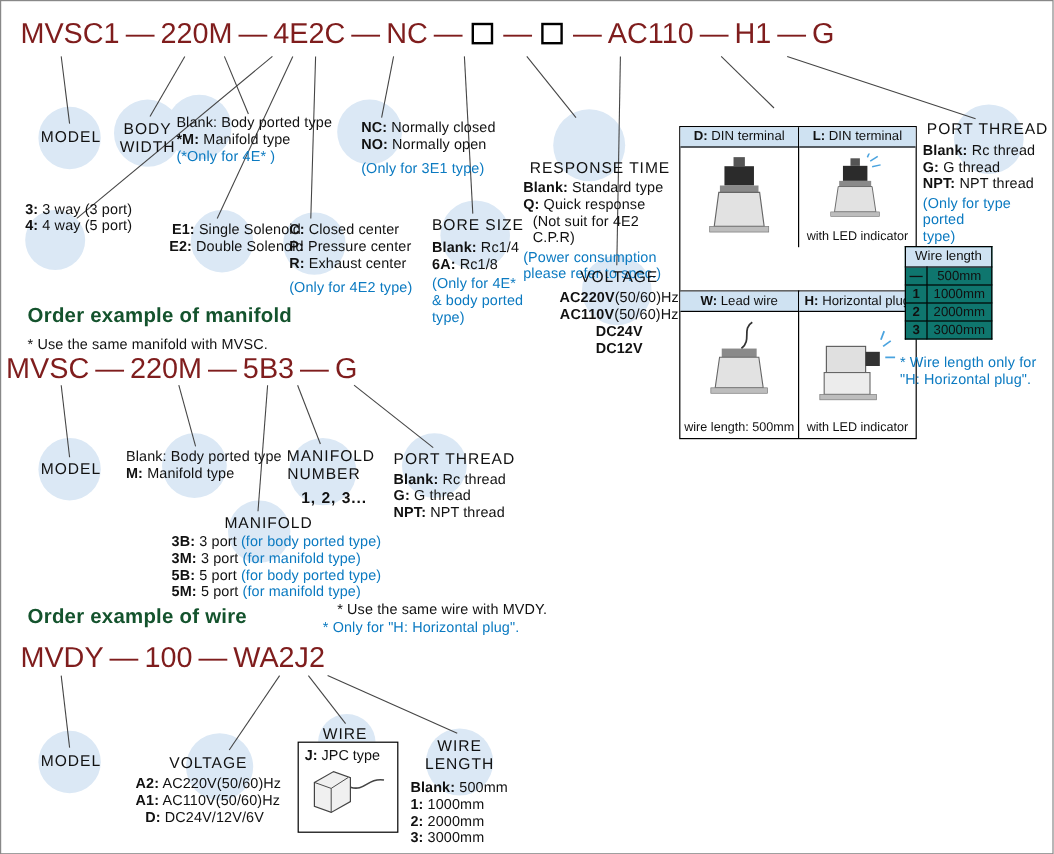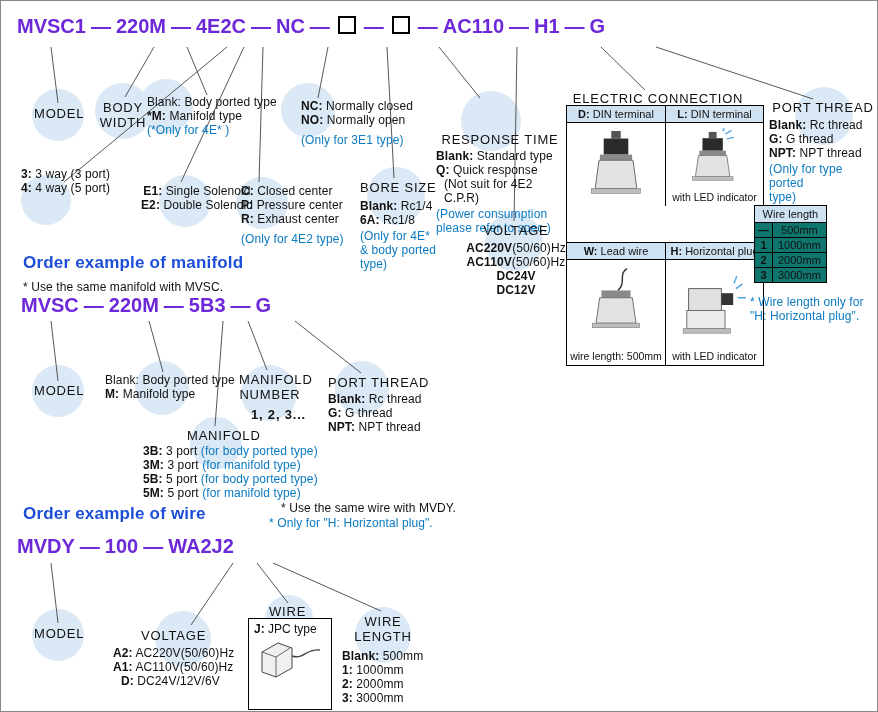--- a/index.html
+++ b/index.html
@@ -2,49 +2,49 @@
 <html><head>
 <meta charset="utf-8">
 <style>
   * { margin:0; padding:0; box-sizing:border-box; }
   body { background:#fff; font-family:"Liberation Sans", sans-serif; color:#111; }
   .page { position:relative; width:878px; height:712px; background:#fff; border:1px solid #888; overflow:hidden; }
   .abs { position:absolute; z-index:2; }
   .bubble { position:absolute; z-index:0; border-radius:50%; background:#dbe8f5; }
   svg.lines { position:absolute; left:0; top:0; z-index:1; }
   svg.lines line { stroke:#444; stroke-width:0.9; }
-  .code { font-size:20px; font-weight:bold; white-space:nowrap; color:#6d28d9; z-index:3; }
+  .code { font-size:24px; font-weight:normal; white-space:nowrap; color:#7f1d1d; z-index:3; }
   .code .dash { margin:0 5px; }
   .sq { display:inline-block; width:18px; height:18px; border:2.5px solid #000; margin:0 3px; vertical-align:-1px; }
   .t13 { font-size:13px; letter-spacing:0.8px; line-height:15px; }
   .t12 { font-size:12px; line-height:14px; letter-spacing:0.1px; }
   .ctr { text-align:center; }
   .blue { color:#0b7ac1; }
   .mt6 { margin-top:6px; }
   .mt2 { margin-top:2px; }
   .ind { margin-left:8px; }
-  .heading { font-size:17px; font-weight:bold; color:#1d4ed8; letter-spacing:0.2px; }
+  .heading { font-size:17px; font-weight:bold; color:#14532d; letter-spacing:0.2px; }
   b { font-weight:bold; }
   
   .ec-box { position:absolute; z-index:2; left:565px; top:104px; width:198px; border:1px solid #000; display:grid; grid-template-columns:1fr 1fr; background:#fff; }
   .ec-cell { display:flex; flex-direction:column; }
   .ec-cell.c2 { border-left:1px solid #000; }
   .ec-cell.r2 { border-top:1px solid #000;margin-top:36px; }
   .ec-cell.r1 { height:100px; }
   .ec-cell.r2 { height:123px; }
   .ec-head { background:#cfe2f2; border-bottom:1px solid #000; font-size:11px; text-align:center; padding:2px 0; }
   .ec-img { flex:1; display:flex; align-items:center; justify-content:center; overflow:hidden; }
   .ec-cap { font-size:10.5px; text-align:center; padding:0 0 3px; }
   
   .wl-table { position:absolute; z-index:2; left:753px; top:204px; border-collapse:collapse; font-size:11px; background:#0f766e; }
   .wl-table th, .wl-table td { border:1px solid #000; padding:1px 5px; text-align:center; }
   .wl-table th { background:#cfe2f2; font-weight:normal; padding:2px 5px; }
   .wl-table td.k { width:18px; font-weight:bold; padding:1px 3px; }
   
-  .wire-box { position:absolute; z-index:2; left:247px; top:617px; width:84px; height:92px; border:1px solid #000; background:#fff; font-size:12px; padding:3px 0 0 5px; }
+  .wire-box { position:absolute; z-index:2; left:247px; top:617px; width:84px; height:76px; border:1px solid #000; background:#fff; font-size:12px; padding:3px 0 0 5px; }
 </style>
 </head>
 <body>
 
 <div class="page">
 
   <div class="bubble" style="left:31px;top:88px;width:52px;height:52px;"></div>
   <div class="bubble" style="left:94px;top:82px;width:56px;height:56px;"></div>
   <div class="bubble" style="left:138px;top:78px;width:54px;height:54px;"></div>
   <div class="bubble" style="left:280px;top:82px;width:54px;height:54px;"></div>
@@ -110,21 +110,20 @@
 
   <div class="abs" style="left:435px;top:99px;width:128px;">
     <div class="t13" style="text-align:center;margin-top:32px;">RESPONSE TIME</div>
     <div class="t12" style="margin-top:2px;"><b>Blank:</b><span> Standard type</span></div>
     <div class="t12"><b>Q:</b><span> Quick response</span></div>
     <div class="t12 ind">(Not suit for 4E2 C.P.R)</div>
     <div class="t12 blue mt2">(Power consumption</div>
     <div class="t12 blue">please refer to spec.)</div>
   </div>
 
-  <div class="abs t13 ctr" style="left:566px;top:90px;width:182px;">ELECTRIC CONNECTION</div>
   <div class="ec-box">
     <div class="ec-cell r1">
       <div class="ec-head"><b>D:</b><span> DIN terminal</span></div>
       <div class="ec-img">
         <svg width="64" height="70" viewBox="0 0 64 74">
           <rect x="27" y="1" width="10" height="8" fill="#555"></rect>
           <rect x="19" y="9" width="26" height="17" fill="#2b2b2b"></rect>
           <rect x="15" y="26" width="34" height="6" fill="#8a8a8a"></rect>
           <path d="M14 32 h36 l4 30 h-44 z" fill="#e2e2e2" stroke="#666" stroke-width="1"></path>
           <rect x="6" y="62" width="52" height="5" fill="#bdbdbd" stroke="#777" stroke-width="0.6"></rect>
@@ -247,21 +246,21 @@
   </tbody>
     </table>
   <div class="abs t12 blue" style="left:749px;top:294px;">
     <div>* Wire length only for</div>
     <div>"H: Horizontal plug".</div>
   </div>
 
   <div class="abs heading" style="left:22px;top:252px;">Order example of manifold</div>
   <div class="abs t12" style="left:22px;top:279px;">* Use the same manifold with MVSC.</div>
 
-  <div class="code abs" style="left:20px;top:293px;text-align:right;">
+  <div class="code abs" style="left:4px;top:293px;text-align:right;">
     <span>MVSC</span><span class="dash">—</span><span>220M</span><span class="dash">—</span><span>5B3</span><span class="dash">—</span><span>G</span>
   </div>
 
   <div class="abs t13 ctr" style="left:33px;top:382px;width:48px;">MODEL</div>
 
   <div class="abs t12" style="left:104px;top:372px;">
     <div><span>Blank: Body ported type</span></div>
     <div><b>M:</b><span> Manifold type</span></div>
   </div>
 

